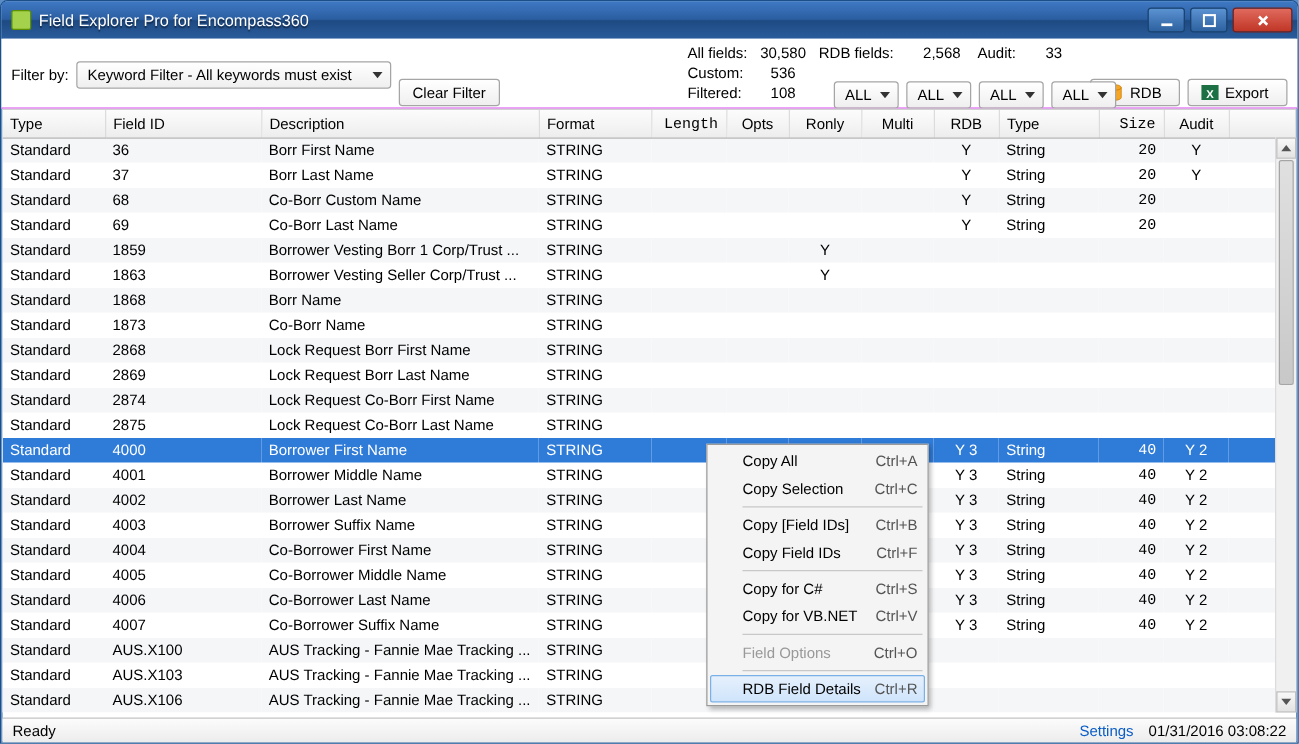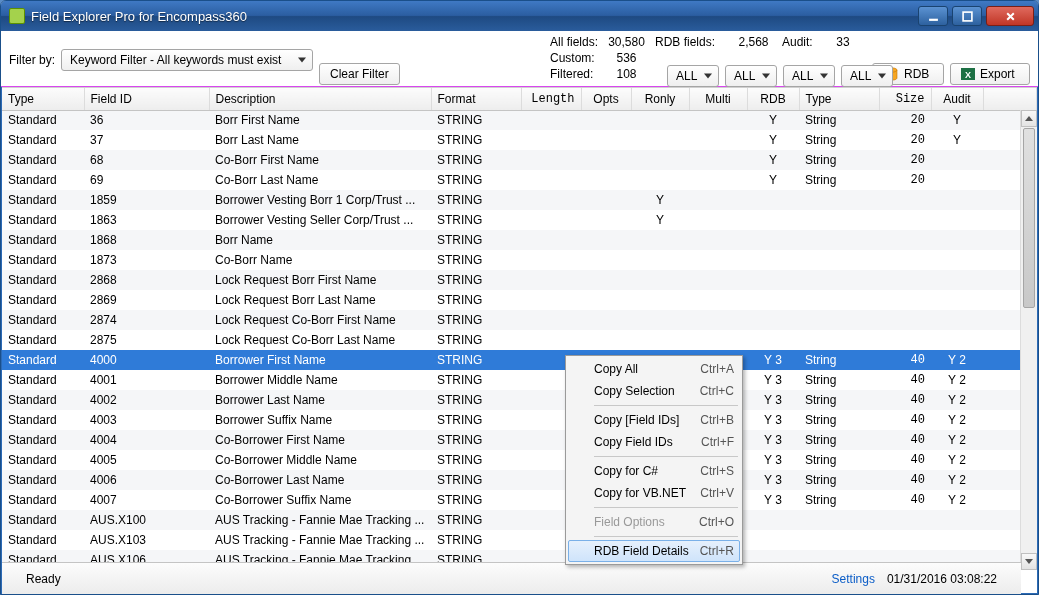--- a/index.html
+++ b/index.html
@@ -48,21 +48,21 @@
 .ctr { text-align: center; }
 
 
 .context-menu { position: absolute; top: 354px; left: 564px; width: 178px; background: #f4f4f4; border: 1px solid #9a9a9a; box-shadow: 2px 2px 4px rgba(0,0,0,.3); z-index: 10; padding: 2px; }
 .cm-item { display: flex; align-items: center; height: 22px; padding: 0 6px 0 26px; cursor: pointer; position: relative; }
 .cm-item .sc { margin-left: auto; color: #555; }
 .cm-sep { height: 1px; background: #c8c8c8; margin: 3px 2px 3px 26px; }
 .cm-item:hover, .cm-item.hover { background: linear-gradient(#e6f0fc, #cfe4fb); border: 1px solid #7ab0e8; border-radius: 2px; padding-left: 25px; padding-right: 5px; }
 
 
-.statusbar { position: absolute; bottom: 0; left: 1px; right: 17px; height: 32px; background: linear-gradient(#fcfcfc,#ececec); border-top: 1px solid #c4c4c4; display: flex; align-items: center; padding: 0 24px; }
+.statusbar { position: absolute; bottom: 0; left: 1px; right: 1px; height: 20px; background: linear-gradient(#fcfcfc,#ececec); border-top: 1px solid #c4c4c4; display: flex; align-items: center; padding: 0 8px; }
 .statusbar .spacer { flex: 1; }
 .statusbar .link { color: #0b5dc7; cursor: pointer; margin-right: 12px; }
 
 
 .vsb { position: absolute; top: 109px; bottom: 24px; right: 1px; width: 17px; background: #f0f0f0; border-left: 1px solid #dcdcdc; }
 .vsb .thumb { position: absolute; left: 2px; right: 2px; top: 18px; height: 180px; background: linear-gradient(#e0e0e0,#c8c8c8); border: 1px solid #a5a5a5; border-radius: 2px; }
 .vsb .arr { position: absolute; left: 0; right: 0; height: 17px; display: flex; align-items: center; justify-content: center; background: linear-gradient(#f8f8f8,#e3e3e3); border: 1px solid #c0c0c0; }
 .vsb .arr.up { top: 0; }
 .vsb .arr.dn { bottom: 0; }
 .vsb .arr::after { content: ""; width: 0; height: 0; border-left: 4px solid transparent; border-right: 4px solid transparent; }
@@ -245,21 +245,21 @@
             <td class="ctr"></td>
             <td class="ctr">Y</td>
             <td>String</td>
             <td class="num">20</td>
             <td class="ctr">Y</td>
             <td></td>
           </tr>
           <tr>
             <td>Standard</td>
             <td>68</td>
-            <td>Co-Borr First Name</td>
+            <td>Co-Borr Custom Name</td>
             <td>STRING</td>
             <td class="num"></td>
             <td class="ctr"></td>
             <td class="ctr"></td>
             <td class="ctr"></td>
             <td class="ctr">Y</td>
             <td>String</td>
             <td class="num">20</td>
             <td class="ctr"></td>
             <td></td>

